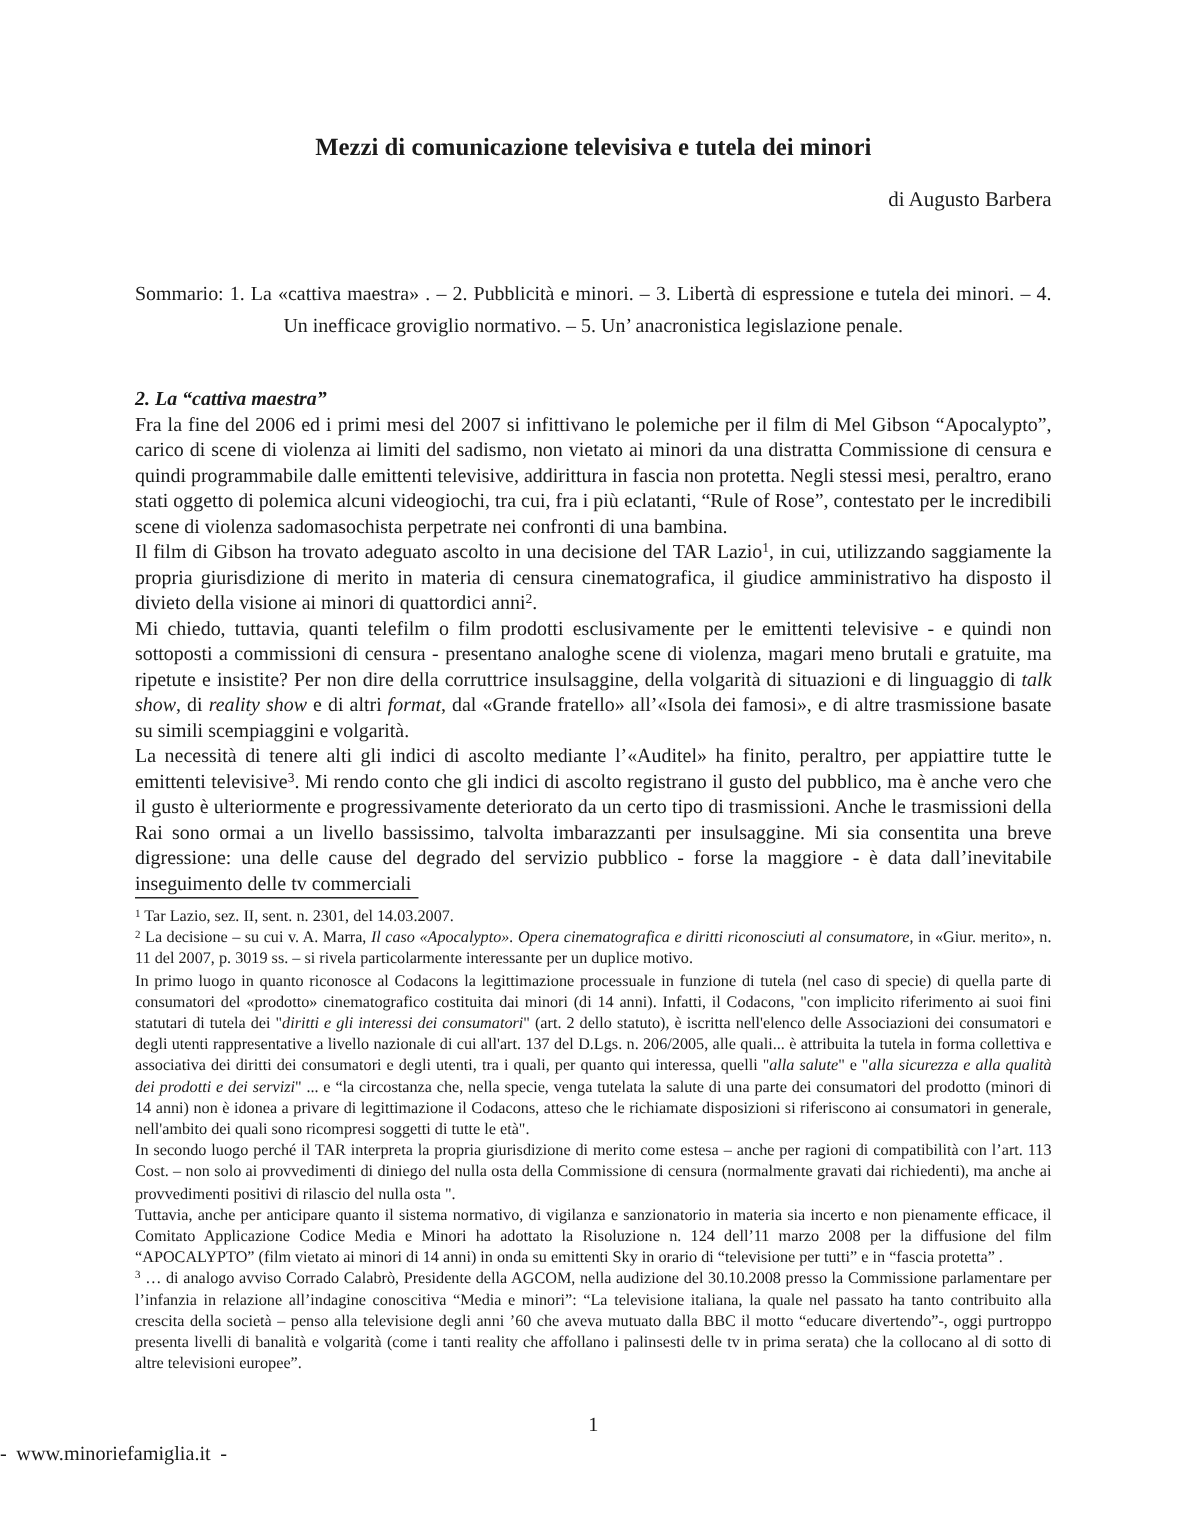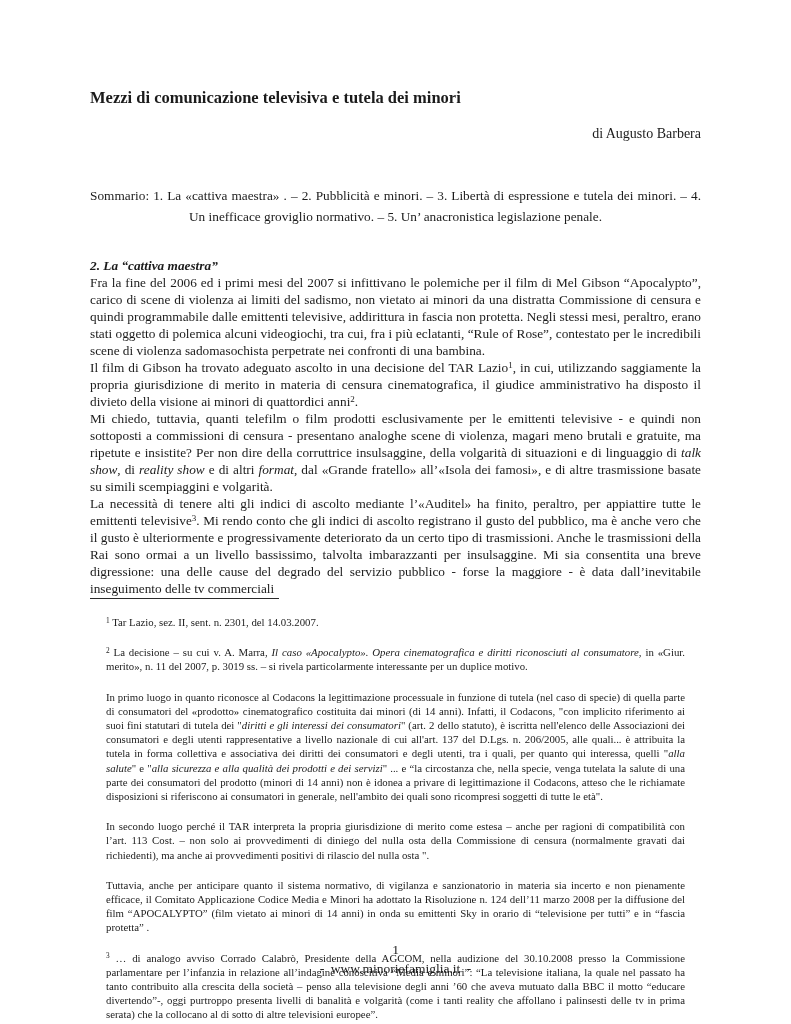--- a/index.html
+++ b/index.html
@@ -13,21 +13,21 @@
   .page {
     position: relative;
     width: 791px; height: 1024px;
     background: #ffffff;
   }
   .content {
     position: absolute;
     left: 90px; top: 88px; width: 611px;
   }
   .title {
-    text-align: left;
+    text-align: center;
     font-weight: bold;
     font-size: 16.5px;
     line-height: 20px;
   }
   .author {
     text-align: right;
     font-size: 14px;
     margin-top: 17px;
     line-height: 18px;
   }
@@ -56,31 +56,31 @@
     left: 90px; top: 598px; width: 611px;
     font-size: 10.8px;
     line-height: 14.2px;
   }
   .fnrule {
     width: 189px;
     border: 0;
     border-top: 1px solid #2a2a2a;
     margin: 0 0 5px 0;
   }
-  p.fn { margin: 16px; text-align: justify; }
+  p.fn { margin: 0; text-align: justify; }
   .page-number {
     position: absolute;
     top: 942px; left: 0; width: 791px;
     text-align: center;
     font-size: 13.5px;
   }
   .footer-line {
     position: absolute;
     top: 961px; left: 0; width: 791px;
-    text-align: center;
+    text-align: left;
     font-size: 13.5px;
     word-spacing: 3px;
   }
   sup {
     font-size: 68%;
     vertical-align: baseline;
     position: relative;
     top: -0.45em;
     line-height: 0;
   }

